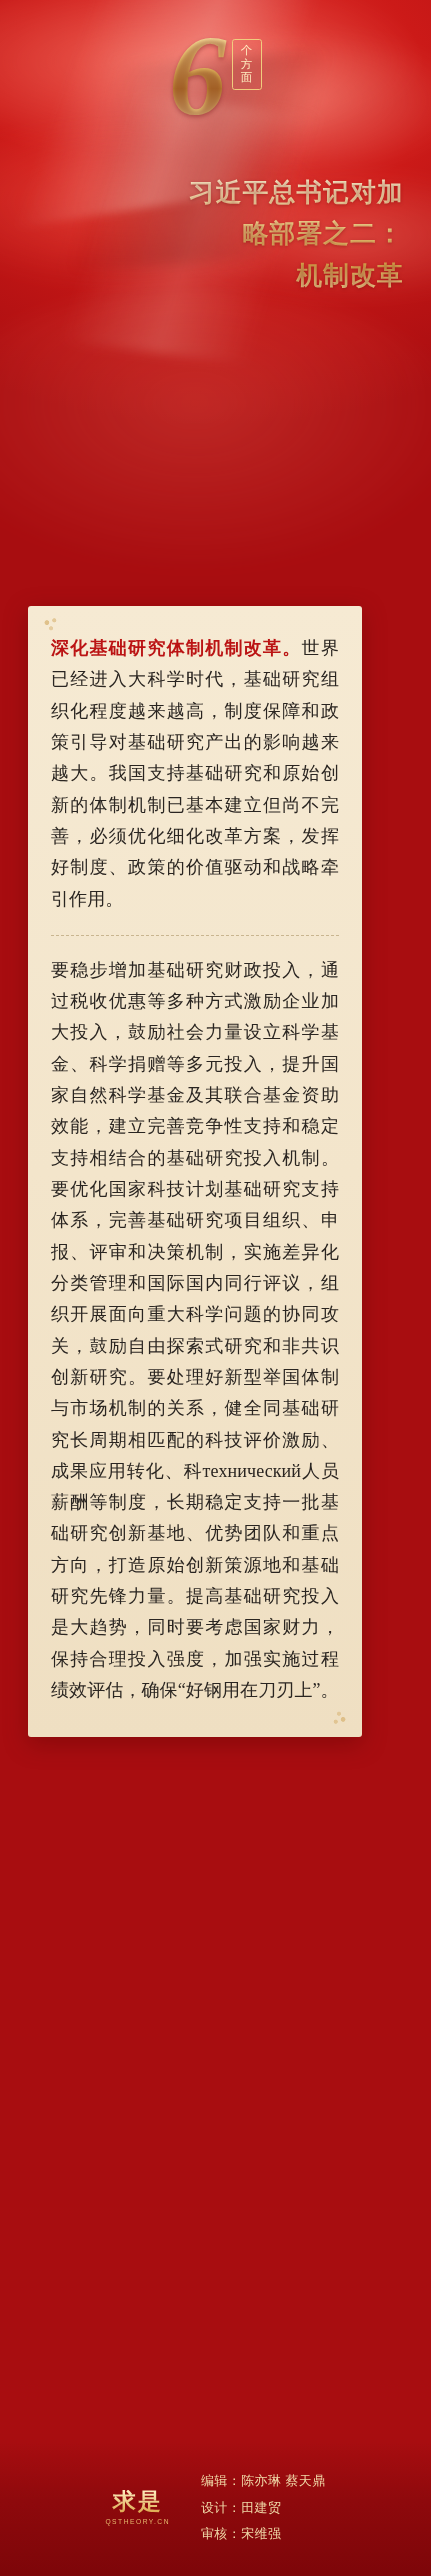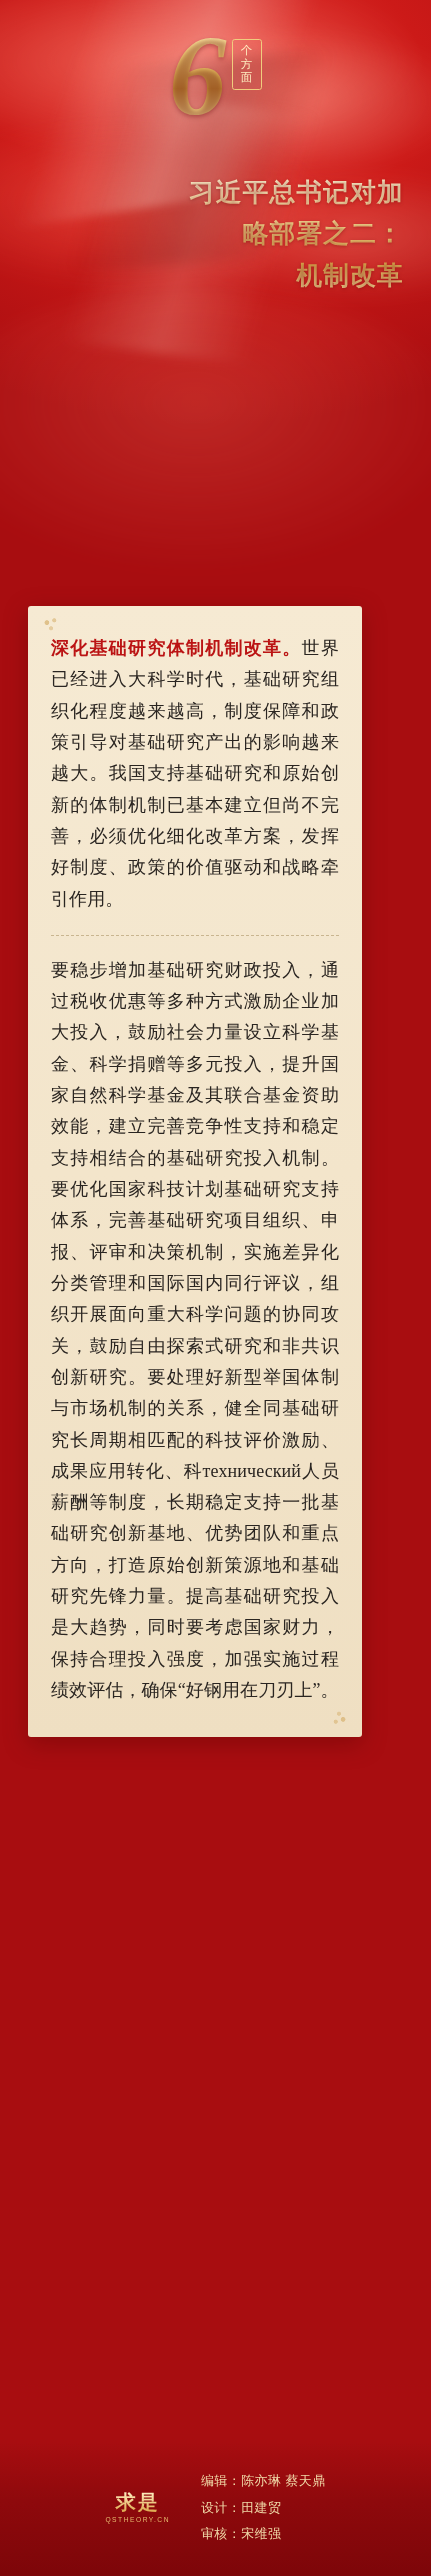--- a/index.html
+++ b/index.html
@@ -190,21 +190,21 @@
     gap: 31px;
     padding: 0 27px;
   }
   .logo {
     text-align: center;
     color: #f3d48b;
     line-height: 1;
   }
   .logo .cn {
     font-family: "Liberation Serif", serif;
-    font-size: 20px;
+    font-size: 23px;
     font-weight: 700;
     letter-spacing: 2px;
     background: linear-gradient(180deg, #ffeec2, #dda94f);
     -webkit-background-clip: text;
     background-clip: text;
     color: transparent;
   }
   .logo .py {
     margin-top: 5.4px;
     font-size: 6.7px;

